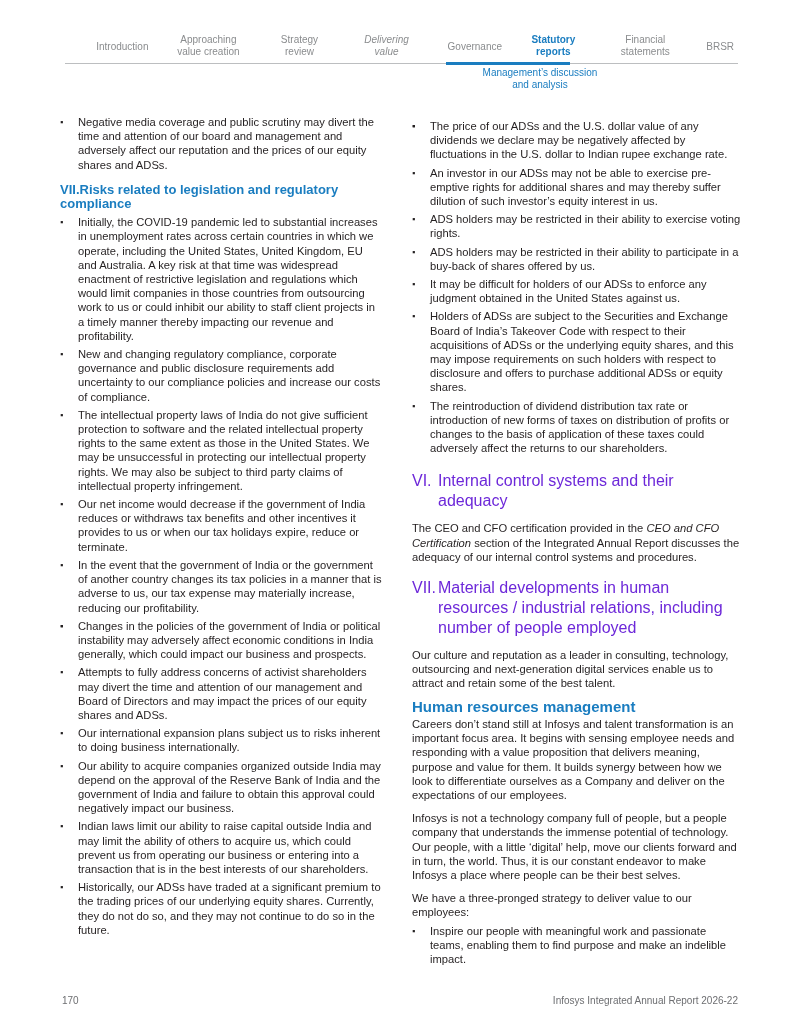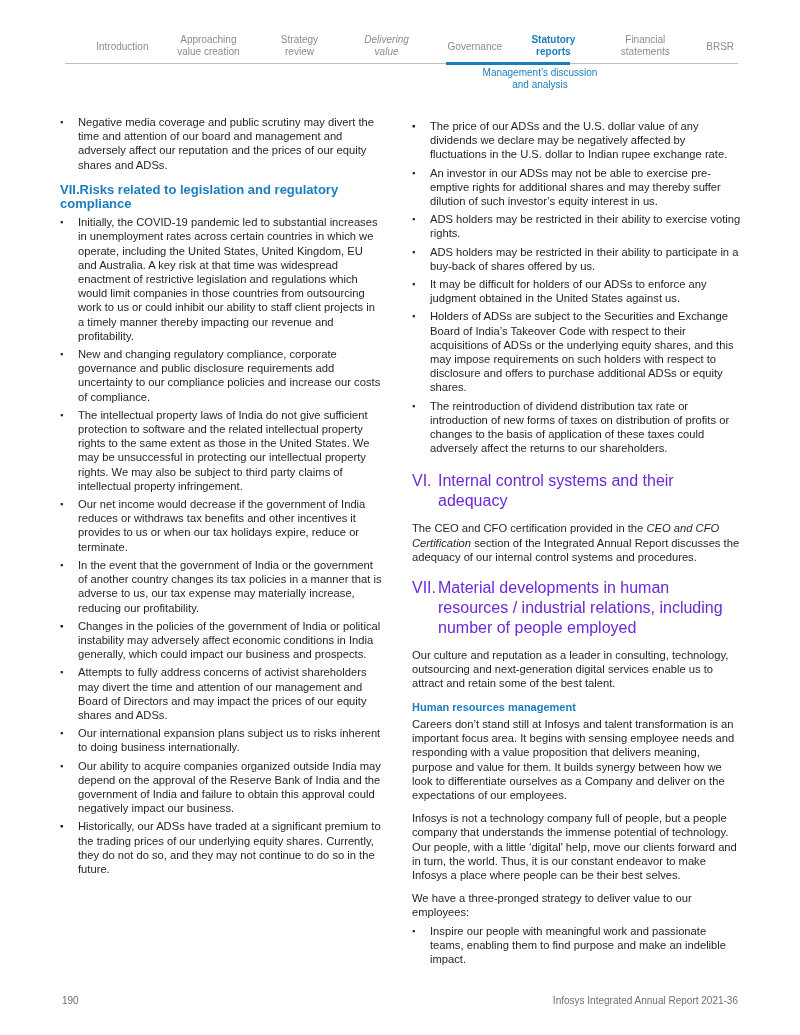--- a/index.html
+++ b/index.html
@@ -19,21 +19,21 @@
 
   ul.bullets { list-style: none; }
   ul.bullets li { position: relative; padding-left: 18px; margin-bottom: 4px; }
   ul.bullets li .dot { position: absolute; left: 0; top: 0; width: 8px; font-size: 9px; }
 
   .sub-heading { color: #1a7dc0; font-weight: bold; font-size: 13px; margin: 11px 0 4px 0; }
   .sec-heading { color: #6d28d9; font-size: 16px; line-height: 20px; display: flex; margin: 12px 0 10px 0; }
   .sec-heading .num { width: 26px; flex: none; }
   .sec-heading.vii .num { width: 26px; }
   p.body { margin-bottom: 9px; }
-  .hr-heading { color: #1a7dc0; font-weight: bold; font-size: 11px; margin: 6px 0 3px 0; }
+  .hr-heading { color: #1a7dc0; font-weight: bold; font-size: 15px; margin: 6px 0 3px 0; }
 
   .footer { position: absolute; top: 995px; font-size: 10px; color: #6d6e71; }
   .footer.left { left: 62px; }
   .footer.right { right: 62px; }
 </style>
 </head>
 <body>
 
 <div class="topnav">
   <div class="nav-item" style="width:68px;padding-top:7px;">Introduction</div>
@@ -59,21 +59,21 @@
     <li><span class="dot">▪</span><span>Initially, the COVID-19 pandemic led to substantial increases in unemployment rates across certain countries in which we operate, including the United States, United Kingdom, EU and Australia. A key risk at that time was widespread enactment of restrictive legislation and regulations which would limit companies in those countries from outsourcing work to us or could inhibit our ability to staff client projects in a timely manner thereby impacting our revenue and profitability.</span></li>
     <li><span class="dot">▪</span><span>New and changing regulatory compliance, corporate governance and public disclosure requirements add uncertainty to our compliance policies and increase our costs of compliance.</span></li>
     <li><span class="dot">▪</span><span>The intellectual property laws of India do not give sufficient protection to software and the related intellectual property rights to the same extent as those in the United States. We may be unsuccessful in protecting our intellectual property rights. We may also be subject to third party claims of intellectual property infringement.</span></li>
     <li><span class="dot">▪</span><span>Our net income would decrease if the government of India reduces or withdraws tax benefits and other incentives it provides to us or when our tax holidays expire, reduce or terminate.</span></li>
     <li><span class="dot">▪</span><span>In the event that the government of India or the government of another country changes its tax policies in a manner that is adverse to us, our tax expense may materially increase, reducing our profitability.</span></li>
     <li><span class="dot">▪</span></li>
     <li><span class="dot">▪</span><span>Changes in the policies of the government of India or political instability may adversely affect economic conditions in India generally, which could impact our business and prospects.</span></li>
     <li><span class="dot">▪</span><span>Attempts to fully address concerns of activist shareholders may divert the time and attention of our management and Board of Directors and may impact the prices of our equity shares and ADSs.</span></li>
     <li><span class="dot">▪</span><span>Our international expansion plans subject us to risks inherent to doing business internationally.</span></li>
     <li><span class="dot">▪</span><span>Our ability to acquire companies organized outside India may depend on the approval of the Reserve Bank of India and the government of India and failure to obtain this approval could negatively impact our business.</span></li>
-    <li><span class="dot">▪</span></li>
+    <li><span class="dot">▪</span><span>Indian laws limit our ability to raise capital outside India and may limit the ability of others to acquire us, which could prevent us from operating our business or entering into a transaction that is in the best interests of our shareholders.</span></li>
   </ul>
 
   <ul class="bullets">
     <li><span class="dot">▪</span><span>Historically, our ADSs have traded at a significant premium to the trading prices of our underlying equity shares. Currently, they do not do so, and they may not continue to do so in the future.</span></li>
   </ul>
 </div>
 
 <div class="col right">
   <ul class="bullets">
     <li><span class="dot">▪</span></li>
@@ -100,14 +100,14 @@
 
   <div class="hr-heading">Human resources management</div>
   <p class="body">Careers don’t stand still at Infosys and talent transformation is an important focus area. It begins with sensing employee needs and responding with a value proposition that delivers meaning, purpose and value for them. It builds synergy between how we look to differentiate ourselves as a Company and deliver on the expectations of our employees.</p>
   <p class="body">Infosys is not a technology company full of people, but a people company that understands the immense potential of technology. Our people, with a little ‘digital’ help, move our clients forward and in turn, the world. Thus, it is our constant endeavor to make Infosys a place where people can be their best selves.</p>
   <p class="body" style="margin-bottom:4px;">We have a three-pronged strategy to deliver value to our employees:</p>
   <ul class="bullets">
     <li><span class="dot">▪</span><span>Inspire our people with meaningful work and passionate teams, enabling them to find purpose and make an indelible impact.</span></li>
   </ul>
 </div>
 
-<div class="footer left">190</div>
-<div class="footer right">Infosys Integrated Annual Report 2021-36</div>
+<div class="footer left">170</div>
+<div class="footer right">Infosys Integrated Annual Report 2026-22</div>
 
 </body></html>

